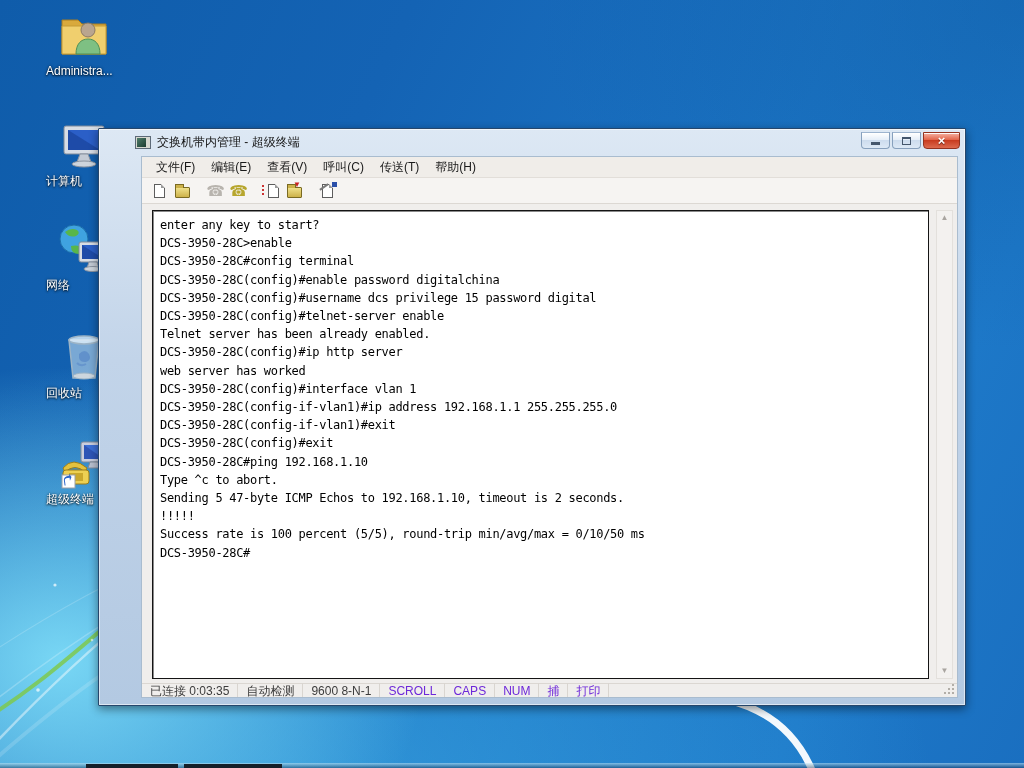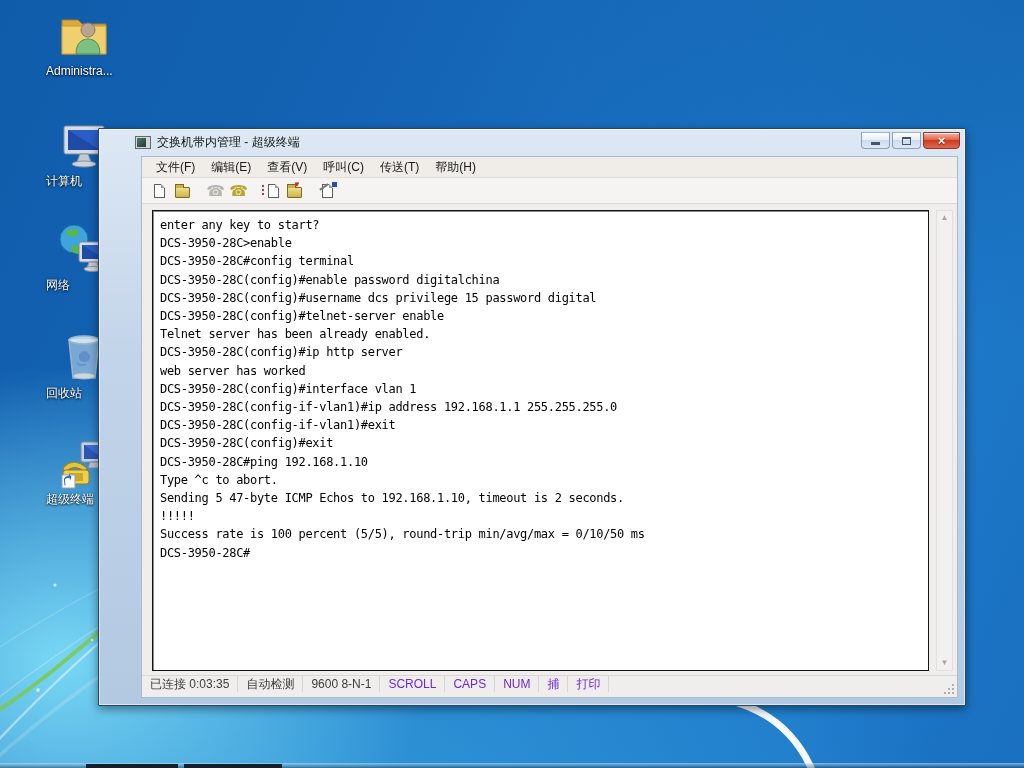--- a/index.html
+++ b/index.html
@@ -101,22 +101,22 @@
   .term-line { font-family:"DejaVu Sans Mono","Liberation Mono",monospace;
     font-size:12px; line-height:18.2px; color:#000; white-space:pre; letter-spacing:-0.3px; }
 
   
   .vscroll { position:absolute; right:4px; top:6px; bottom:4px; width:17px;
     background:#f3f1ef; border:1px solid #e3e0dc; display:flex; flex-direction:column;
     justify-content:space-between; align-items:center; }
   .sarrow { font-size:8px; color:#a9a5a0; line-height:14px; height:14px; cursor:pointer; }
 
   
-  .statusbar { height:22px; background:#f0eeec; border-top:1px solid #dbd7d2;
-    display:flex; font-size:12px; color:#3c3c3c; position:relative; }
+  .statusbar { height:14px; background:#f0eeec; border-top:1px solid #dbd7d2;
+    display:flex; align-items:center; font-size:12px; color:#3c3c3c; position:relative; }
   .scell { height:16px; line-height:16px; padding:0 8px; border-right:1px solid #d9d5d0;
     white-space:nowrap; }
   .scell.dim { color:#6d28d9; }
   .resize-grip { position:absolute; right:2px; bottom:2px; width:12px; height:12px; cursor:nwse-resize; }
   .resize-grip i { position:absolute; width:2px; height:2px; background:#b2aea8; }
   .resize-grip i:nth-child(1){ right:1px; bottom:1px; }
   .resize-grip i:nth-child(2){ right:5px; bottom:1px; }
   .resize-grip i:nth-child(3){ right:1px; bottom:5px; }
   .resize-grip i:nth-child(4){ right:9px; bottom:1px; }
   .resize-grip i:nth-child(5){ right:5px; bottom:5px; }

